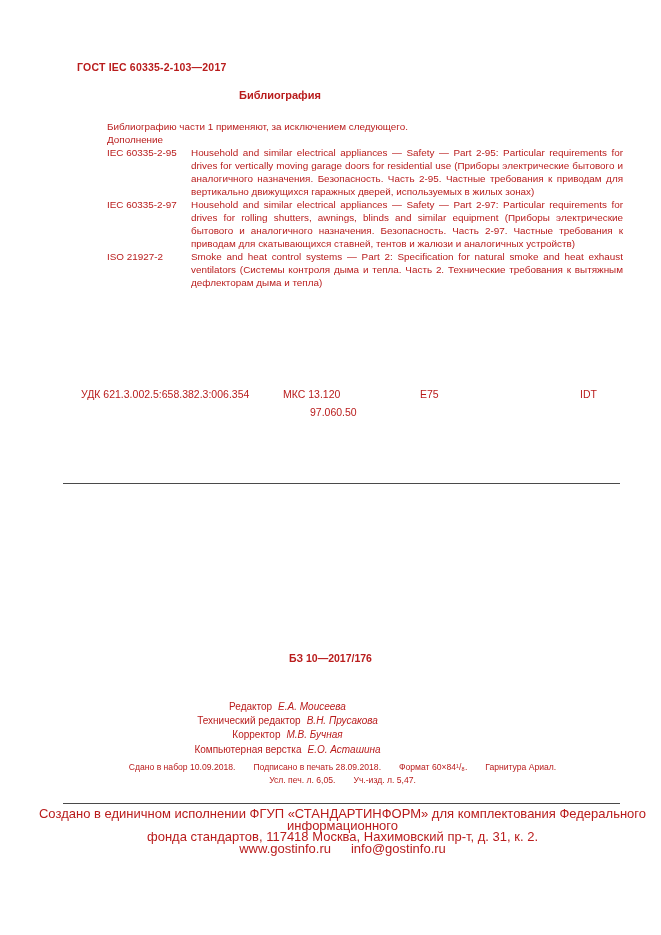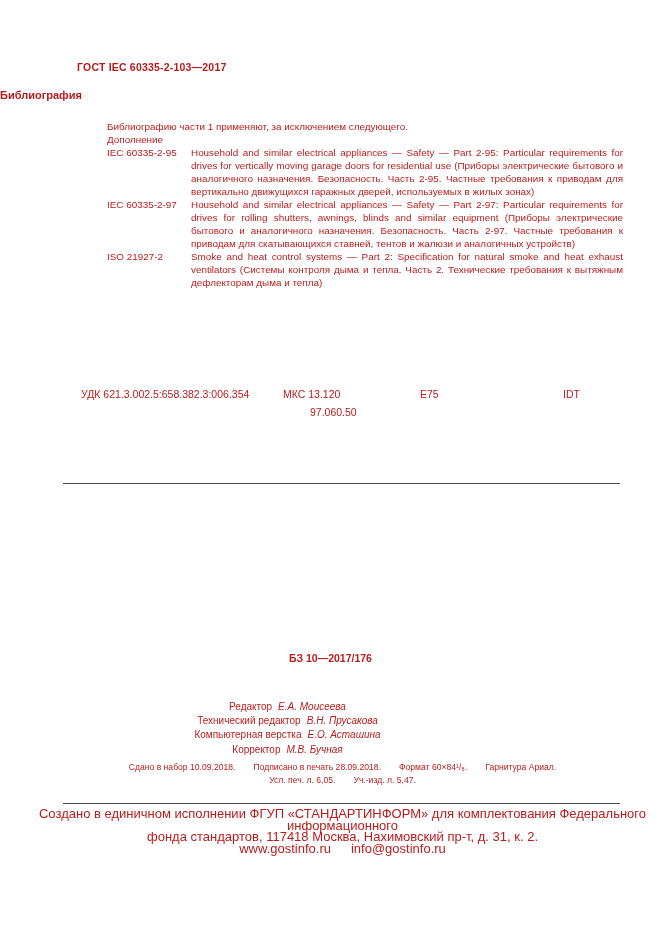--- a/index.html
+++ b/index.html
@@ -19,21 +19,21 @@
     top: 61px;
     font-size: 10.5px;
     font-weight: bold;
     letter-spacing: 0.2px;
   }
   .section-title {
     position: absolute;
     left: 0;
     top: 89px;
     width: 560px;
-    text-align: left;
+    text-align: center;
     font-size: 11px;
     font-weight: bold;
   }
   .biblio {
     position: absolute;
     left: 107px;
     top: 120px;
     width: 516px;
     font-size: 9.9px;
     line-height: 13px;
@@ -54,21 +54,21 @@
     top: 388px;
     width: 661px;
     height: 36px;
     font-size: 10.5px;
     line-height: 13px;
   }
   .udk   { position: absolute; left: 81px;  top: 0; }
   .mks   { position: absolute; left: 283px; top: 0; }
   .mks-line2 { padding-left: 27px; margin-top: 5px; }
   .group { position: absolute; left: 420px; top: 0; }
-  .idt   { position: absolute; left: 563px; top: 0; }
+  .idt   { position: absolute; left: 580px; top: 0; }
   .keywords {
     position: absolute;
     left: 65px;
     top: 444px;
     width: 556px;
     font-size: 10.3px;
     line-height: 13.5px;
     text-align: justify;
     text-align-last: left;
   }
@@ -161,24 +161,24 @@
   <div class="bz-code">БЗ 10—2017/176</div>
 
   <div class="credits">
     <div class="credit-line">
       <span class="credit-role">Редактор</span><span class="credit-name">Е.А. Моисеева</span>
     </div>
     <div class="credit-line">
       <span class="credit-role">Технический редактор</span><span class="credit-name">В.Н. Прусакова</span>
     </div>
     <div class="credit-line">
-      <span class="credit-role">Компьютерная верстка</span><span class="credit-name">Е.О. Асташина</span>
+      <span class="credit-role">Корректор</span><span class="credit-name">М.В. Бучная</span>
     </div>
     <div class="credit-line">
-      <span class="credit-role">Корректор</span><span class="credit-name">М.В. Бучная</span>
+      <span class="credit-role">Компьютерная верстка</span><span class="credit-name">Е.О. Асташина</span>
     </div>
   </div>
 
   <div class="print-info">
     <div>
       <span class="print-seg">Сдано в набор 10.09.2018.</span><span class="print-seg">Подписано в печать 28.09.2018.</span><span class="print-seg sup-frac">Формат 60×84¹/₈.</span><span class="print-seg">Гарнитура Ариал.</span>
     </div>
     <div>
       <span class="print-seg">Усл. печ. л. 6,05.</span><span class="print-seg">Уч.-изд. л. 5,47.</span>
     </div>

